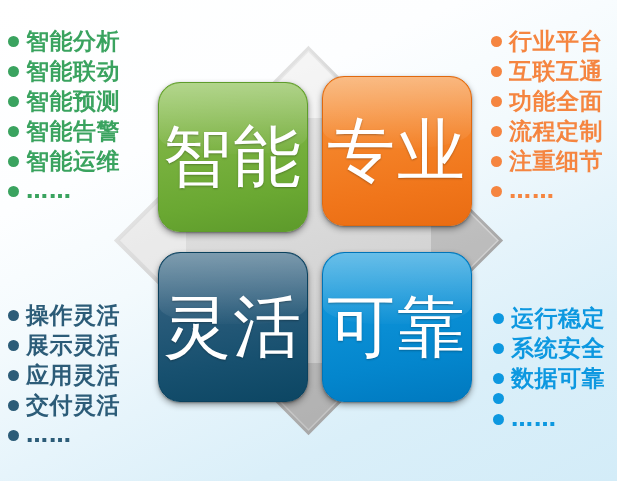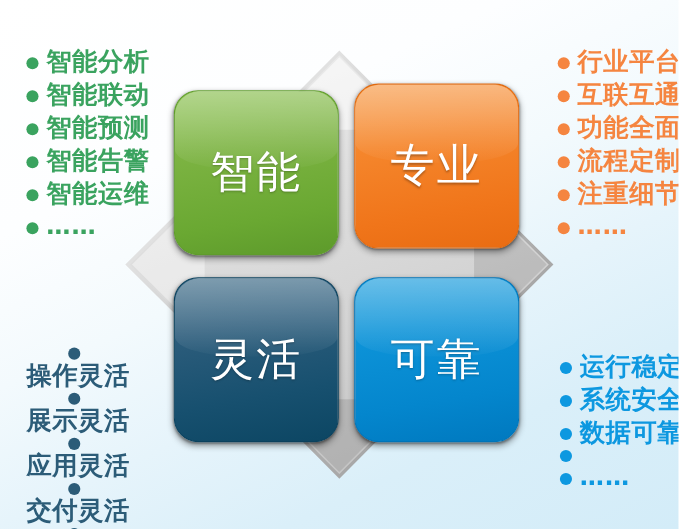--- a/index.html
+++ b/index.html
@@ -54,21 +54,21 @@
     position: absolute;
     left: 0; top: 0; right: 0;
     height: 48%;
     border-radius: 22px 22px 40% 40% / 22px 22px 18px 18px;
     background: linear-gradient(180deg, rgba(255,255,255,0.34), rgba(255,255,255,0.02));
     pointer-events: none;
   }
   .tile .label {
     position: relative;
     color: #ffffff;
-    font-size: 40px;
+    font-size: 68px;
     line-height: 1;
     letter-spacing: 2px;
     font-weight: 400;
     text-shadow: 0 1px 2px rgba(0,0,0,0.28);
     white-space: nowrap;
   }
 
   #tile-intelligent {
     left: 158px; top: 82px;
     background: linear-gradient(170deg, #8cc152 0%, #7cb342 35%, #6aa832 75%, #5d9a2b 100%);
@@ -89,21 +89,21 @@
     background: linear-gradient(170deg, #1b9ede 0%, #0d93d8 32%, #0486cd 72%, #0079bf 100%);
     border: 1px solid #0074b8;
   }
 
   
   .list {
     position: absolute;
   }
   .list ul {
     list-style: none;
-    margin: 16px;
+    margin: 0;
     padding: 0;
   }
   .list li {
     display: flex;
     align-items: center;
     font-size: 23px;
     line-height: 30px;
     white-space: nowrap;
     font-weight: 700;
   }
@@ -124,21 +124,21 @@
 
   #list-intelligent { left: 8px;  top: 26px; }
   #list-intelligent li { color: #3aa35f; }
   #list-intelligent .dot { background: #3aa35f; }
 
   #list-professional { left: 491px; top: 26px; }
   #list-professional li { color: #f58540; }
   #list-professional .dot { background: #f58540; }
 
   #list-flexible { left: 8px; top: 300px; }
-  #list-flexible li { color: #2c5c78; flex-direction: column; }
+  #list-flexible li { color: #2c5c78; }
   #list-flexible .dot { background: #2c5c78; }
 
   #list-reliable { left: 493px; top: 303px; }
   #list-reliable li { color: #0d98e0; }
   #list-reliable .dot { background: #0d98e0; }
 </style>
 </head>
 <body>
 
 <div id="stage">

